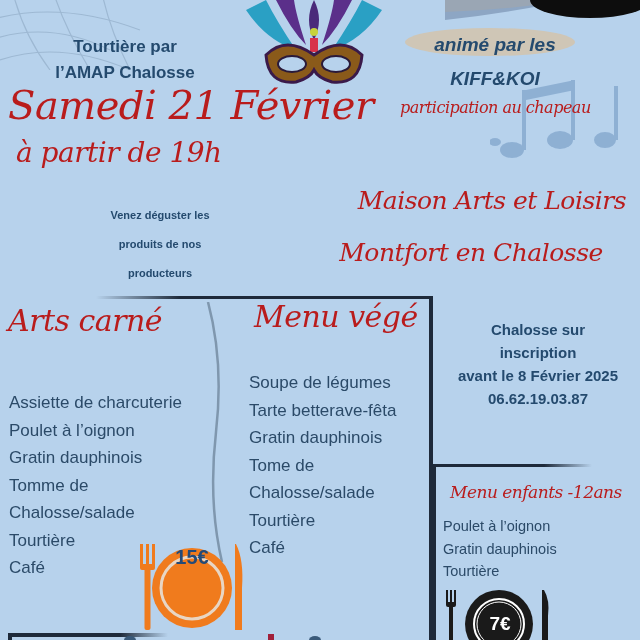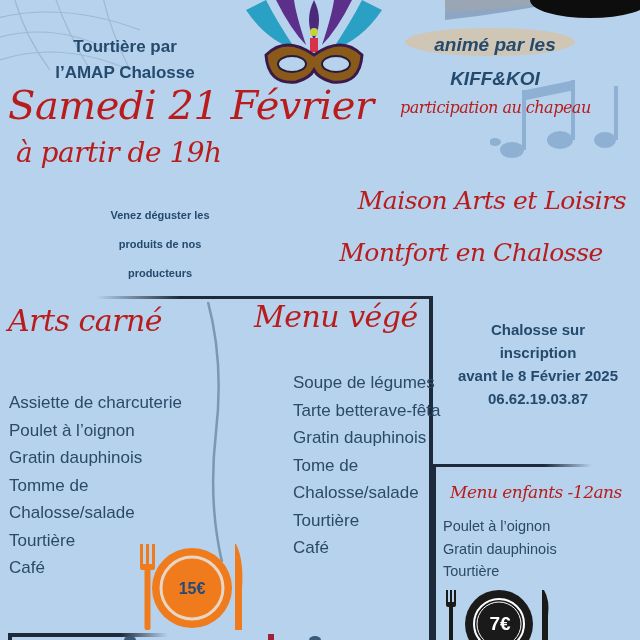--- a/index.html
+++ b/index.html
@@ -49,35 +49,35 @@
   .bottom-left { left: 8px; top: 633px; width: 4px; height: 10px; }
   .divider { left: 200px; top: 302px; width: 30px; height: 260px; }
 
   .menu-title { font-size: 30px; white-space: nowrap; }
   .carne-title { left: 8px; top: 303px; }
   .vege-title { left: 230px; top: 299px; margin-left: 24px; }
 
   ul { list-style: none; }
   .items li { font-size: 17px; line-height: 27.5px; color: #2b4a68; white-space: nowrap; }
   .carne-items { left: 9px; top: 373px; margin-top: 16px; }
-  .vege-items { left: 249px; top: 369px; margin-left: 44px; }
+  .vege-items { left: 249px; top: 369px; }
 
   .inscr { left: 438px; top: 318px; width: 200px; font-size: 15px; line-height: 23px; }
 
   .enf-title { left: 450px; top: 482px; font-size: 17px; white-space: nowrap; }
   .enf-items { left: 443px; top: 515px; }
   .enf-items li { font-size: 14.5px; line-height: 22.5px; color: #2b4a68; }
 
   .plate-big { left: 136px; top: 540px; width: 112px; height: 92px; }
   .plate-small { left: 444px; top: 584px; width: 110px; height: 56px; }
   .price {
     position: absolute; font-weight: bold; font-family: "Liberation Sans", sans-serif;
     text-align: center;
   }
-  .price-big { left: 166px; top: 580px; width: 52px; font-size: 16px; color: #234a78; }
+  .price-big { left: 166px; top: 546px; width: 52px; font-size: 20px; color: #234a78; }
   .price-small { left: 480px; top: 613px; width: 40px; font-size: 19px; color: #ffffff; }
 
   .bottom-icons { left: 100px; top: 630px; width: 240px; height: 10px; }
 </style>
 </head>
 <body>
 
 <svg class="abs web" viewBox="0 0 180 90">
   <g fill="none" stroke="#6f8aa5" stroke-width="1.2">
     <path d="M0 60 Q60 40 120 70"></path>

